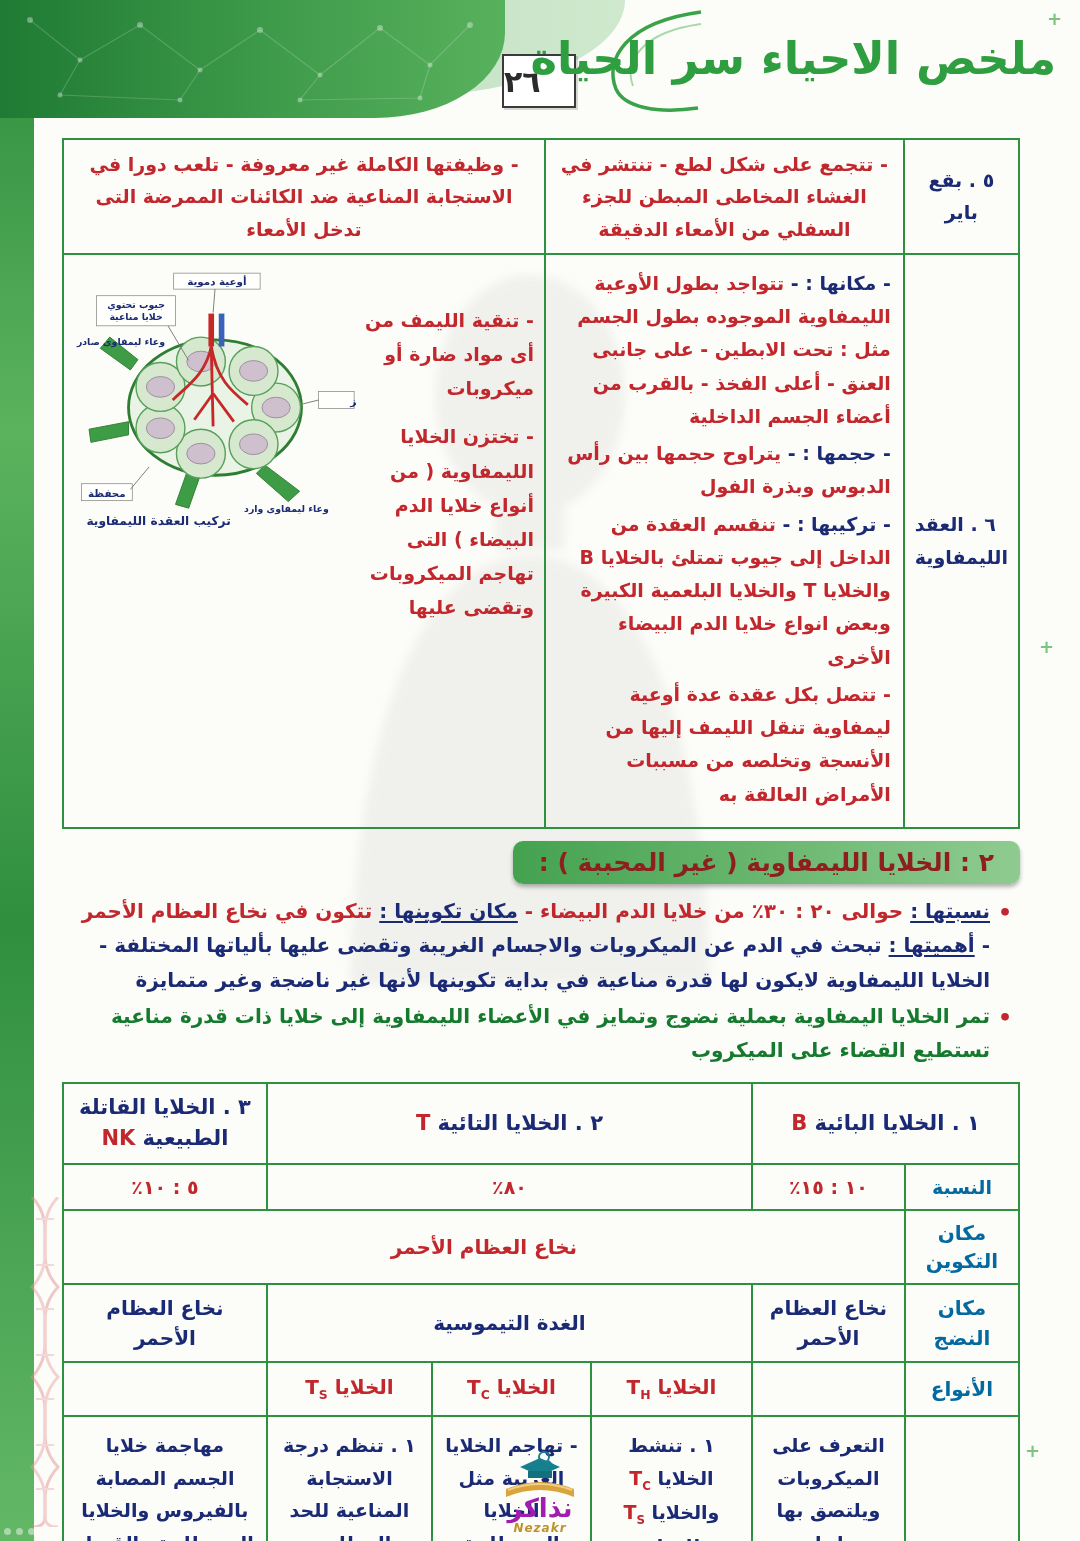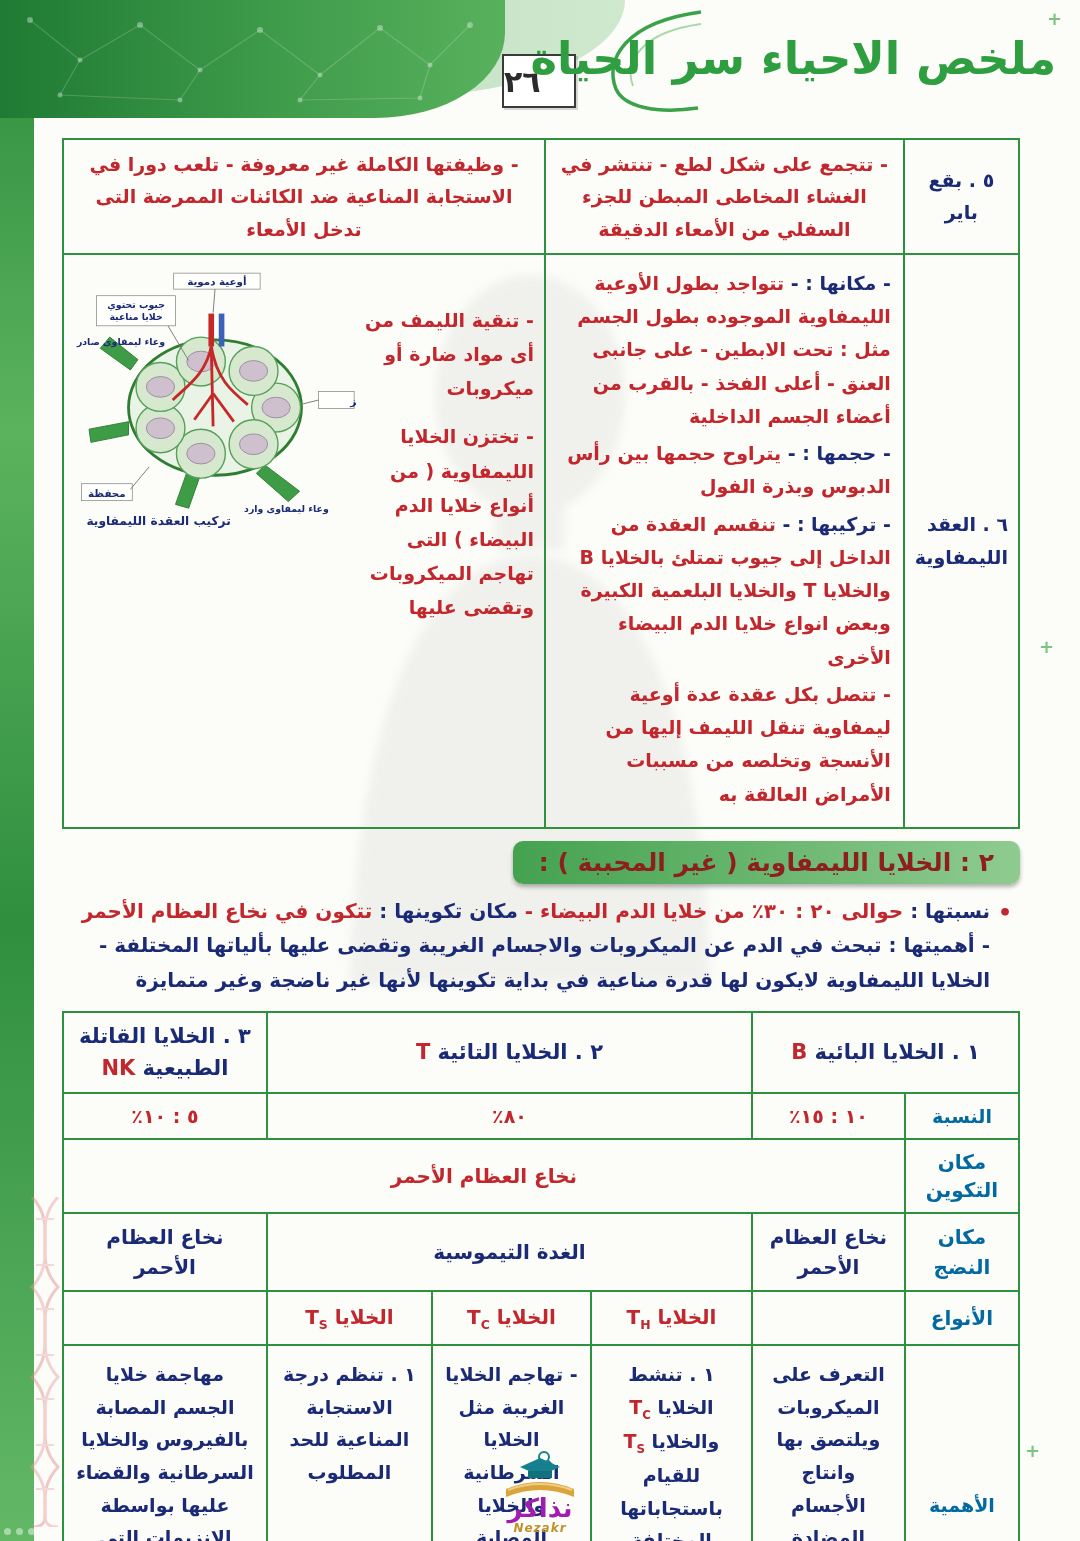--- a/index.html
+++ b/index.html
@@ -29,27 +29,27 @@
   .title-swoosh { position:absolute; left:586px; top:4px; z-index:3; }
   .deco-plus { position:absolute; color:#7cc57f; font-size:18px; z-index:1; }
   .watermark { position:absolute; left:310px; top:225px; z-index:0; opacity:.10; filter:blur(5px); }
   .dna-decor { position:absolute; left:22px; bottom:14px; z-index:2; opacity:.45; }
 
   
   .content { position:absolute; top:138px; right:60px; width:958px; z-index:5; }
   .navy { color:#1b2a74; }
   .red  { color:#c1272d; }
   .greentxt { color:#157a2e; }
-  .u { text-underline-offset:3px; }
+  .u { text-decoration:underline; text-underline-offset:3px; }
 
   table { border-collapse:collapse; width:100%; background:transparent; }
   td { border:2px solid #2e9140; padding:8px 10px; vertical-align:middle; }
 
   
-  .t1 .lbl { width:95px; text-align:right; color:#1b2a74; font-size:20px; line-height:1.5; }
+  .t1 .lbl { width:95px; text-align:left; color:#1b2a74; font-size:20px; line-height:1.5; }
   .t1 .r1 td { height:102px; text-align:center; font-size:19px; line-height:1.7; }
   .t1 .r2 td { height:382px; font-size:19px; line-height:1.75; vertical-align:top; }
   .t1 .r2 td.lbl { vertical-align:middle; }
   .t1 .nodes-text { text-align:right; padding:12px 12px; }
   .t1 .nodes-text .item { margin-bottom:4px; }
   .t1 .left-flex { display:flex; gap:6px; height:100%; }
   .t1 .left-text { width:172px; text-align:right; font-size:19px; line-height:1.8; padding-top:40px;}
   .t1 .left-text div { margin-bottom:14px; }
   .t1 .diagram { flex:1; display:flex; align-items:flex-start; justify-content:center; }
 
@@ -265,20 +265,21 @@
       <div class="bullet">
         <span class="navy u">نسبتها :</span>
         <span class="red">حوالى ٢٠ : ٣٠٪ من خلايا الدم البيضاء -</span>
         <span class="navy u">مكان تكوينها :</span>
         <span class="red">تتكون في نخاع العظام الأحمر</span>
         <br>
         <span class="navy">-</span>
         <span class="navy u">أهميتها :</span>
         <span class="navy">تبحث في الدم عن الميكروبات والاجسام الغريبة وتقضى عليها بألياتها المختلفة - الخلايا الليمفاوية لايكون لها قدرة مناعية في بداية تكوينها لأنها غير ناضجة وغير متمايزة</span>
       </div>
+      <div class="bullet greentxt">تمر الخلايا اليمفاوية بعملية نضوج وتمايز في الأعضاء الليمفاوية إلى خلايا ذات قدرة مناعية تستطيع القضاء على الميكروب</div>
     </div>
 
     
     <table class="t2">
       <colgroup>
         <col style="width:112px">
           <col style="width:150px">
           <col style="width:158px">
         <col style="width:156px">
           <col style="width:162px">

